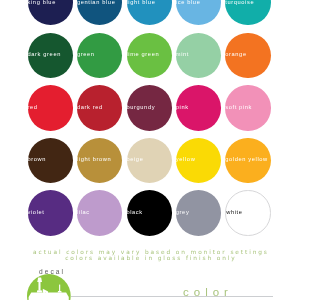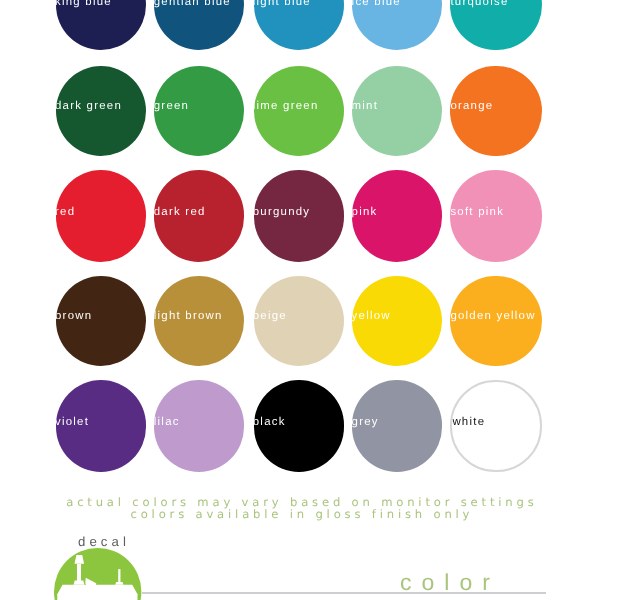--- a/index.html
+++ b/index.html
@@ -15,21 +15,21 @@
       font-size:5.7px;letter-spacing:0.63px;color:#fff;
       font-weight:400;line-height:1;-webkit-font-smoothing:antialiased;}
   .swatch.outlined{border:0.65px solid #d7d7d9;box-sizing:border-box;}
   .swatch.dark-text .lbl{color:#111;}
 
   #notes{position:absolute;left:0;top:248.8px;width:300px;text-align:center;}
   .note{color:#a9c47d;font-size:5.8px;letter-spacing:1.91px;line-height:6.2px;
         white-space:nowrap;text-indent:1.91px;}
 
   #footer-rule{position:absolute;left:71px;top:296px;width:202px;height:1px;background:#ccced1;}
-  #wordmark{position:absolute;left:200px;top:287px;color:#a9c47d;
+  #wordmark{position:absolute;left:183px;top:287px;color:#a9c47d;
             font-family:"Liberation Sans",sans-serif;font-size:11.5px;
             letter-spacing:5px;line-height:11.5px;will-change:transform;}
   #logo{position:absolute;left:27.3px;top:273.8px;width:43.7px;height:43.7px;}
   #logo svg{display:block;}
   #logo-word{position:absolute;left:38.8px;top:268.5px;color:#5d5d5d;
              font-family:"Liberation Sans",sans-serif;font-size:6.6px;
              letter-spacing:2.05px;line-height:6.6px;will-change:transform;}
 </style>
 </head>
 <body>

